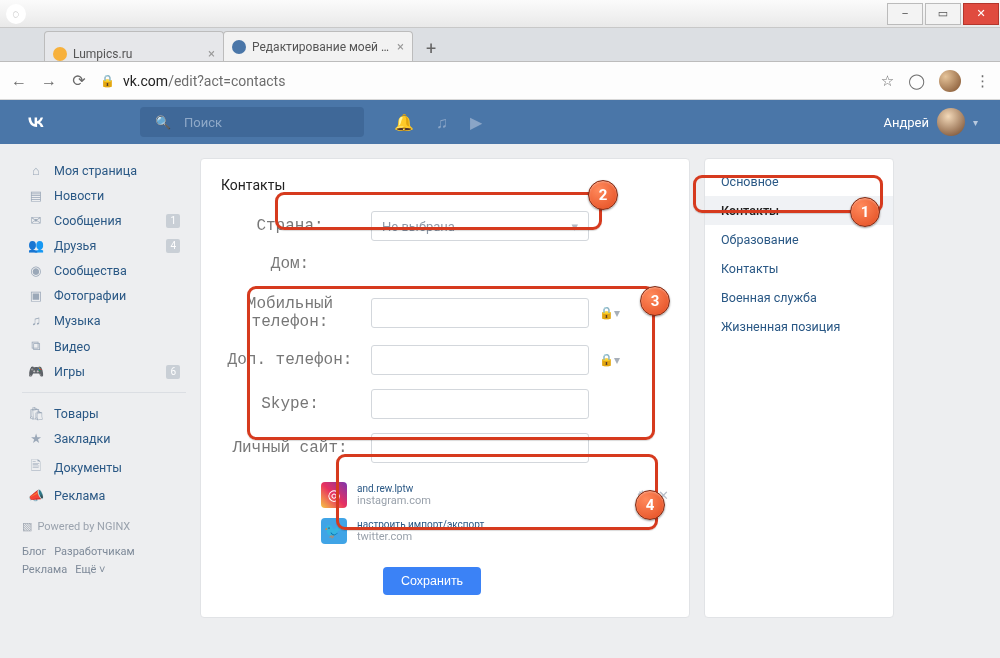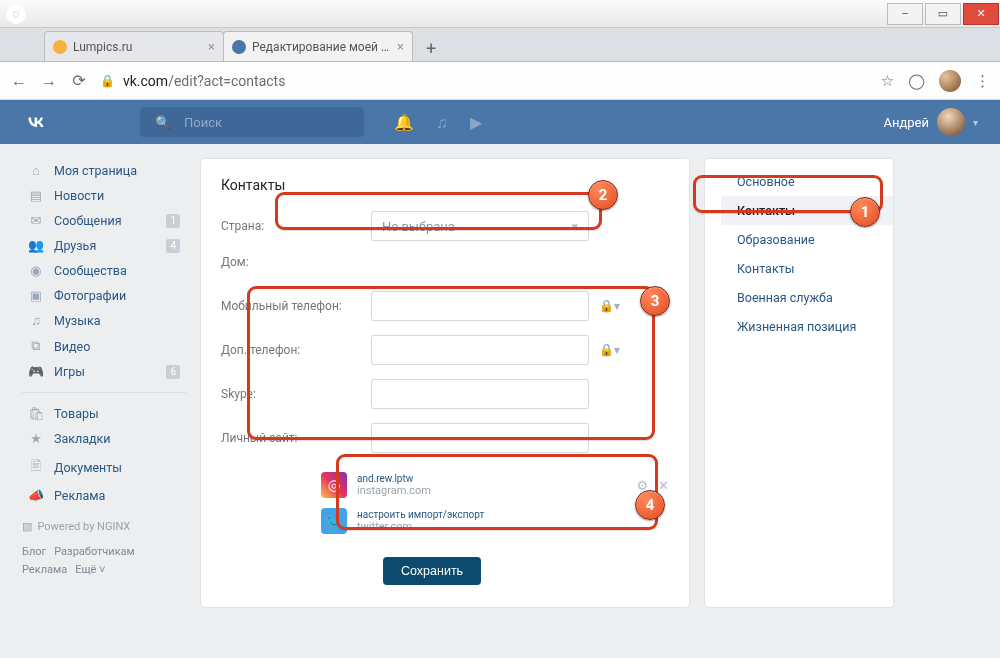--- a/index.html
+++ b/index.html
@@ -10,21 +10,21 @@
   .titlebar .spacer { flex: 1; }
   .winbtn { width: 36px; height: 22px; margin: 0 1px; border: 1px solid #bbb; background: #f3f3f3; display:flex; align-items:center; justify-content:center; font-size:11px; color:#555;}
   .winbtn.min::after{content:"–";}
   .winbtn.max::after{content:"▭";}
   .winbtn.close{ background:#e04b3f; border-color:#b3362c; color:#fff;}
   .winbtn.close::after{content:"✕";}
   .titlebar .left-ico{ width:20px;height:20px;margin:0 6px;border-radius:50%;background:#fff;display:flex;align-items:center;justify-content:center;font-size:12px;color:#888;}
 
   .tabstrip { height: 34px; background:#dcdfe3; display:flex; align-items:flex-end; padding-left:44px; border-bottom:1px solid #bcbcbc;}
   .tab { height: 30px; min-width:180px; max-width:190px; background:#f2f2f2; border:1px solid #bcbcbc; border-bottom:none; border-radius:4px 4px 0 0; margin-right:-1px; display:flex; align-items:center; padding:0 8px; font-size:12px; color:#555; position:relative;}
-  .tab.inactive{ background:#e6e7ea;}
+  .tab.inactive{ background:#e6e7ea;align-items:flex-end;}
   .tab .favicon{ width:14px;height:14px;border-radius:50%; margin-right:6px; flex:none;}
   .tab .label{ white-space:nowrap; overflow:hidden; text-overflow:ellipsis; flex:1;}
   .tab .tabclose{ color:#999; font-size:13px; margin-left:6px;}
   .newtab{ width:26px;height:26px; display:flex;align-items:center;justify-content:center;color:#666;font-size:18px;margin-left:6px;}
 
   .addrbar{ height:38px; background:#fdfdfd; border-bottom:1px solid #d7d7d7; display:flex; align-items:center; padding:0 10px; gap:12px;}
   .navico{ color:#6b6b6b; font-size:16px; width:18px; text-align:center;}
   .omnibox{ flex:1; display:flex; align-items:center; gap:8px; }
   .lock{ color:#5c6e7a; font-size:12px;}
   .url{ color:#6d6d6d; font-size:14px;}
@@ -52,39 +52,39 @@
   .leftnav a .badge{ margin-left:auto; background:#c9cfd6;color:#fff;font-size:10px;border-radius:2px;padding:0 4px;line-height:14px;}
   .leftnav hr{ border:none;border-top:1px solid #dbdee3;margin:8px 0;}
   .leftnav .powered{ color:#9aa2ad; font-size:11px; margin:12px 0 10px; display:flex;align-items:center;gap:5px;}
   .leftnav .footerlinks{ color:#7e8a99; font-size:11px; line-height:18px;}
   .leftnav .footerlinks span{ margin-right:8px;}
 
   .card{ background:#fff; border:1px solid #e1e3e6; border-radius:4px;}
   .maincard{ width:490px; padding:18px 20px 22px;}
   .maincard h2{ font-size:14px; font-weight:400; color:#222; margin-bottom:18px;}
   .row{ display:flex; align-items:center; margin-bottom:14px;}
-  .row .lbl{ width:150px; text-align:left; color:#777; font-size:12px; padding-right:12px;}
+  .row .lbl{ width:150px; text-align:center; color:#777; font-size:16px; padding-right:12px;font-family:Liberation Mono, monospace;}
   .row .ctrl{ flex:1; position:relative; display:flex; align-items:center;}
   .selectlike{ width:218px; height:30px; border:1px solid #d3d7dc; border-radius:3px; display:flex; align-items:center; padding:0 10px; color:#8c97a6; justify-content:space-between;}
   .linkval{ color:#2a5885; font-size:12.5px;}
   input.txt{ width:218px; height:30px; border:1px solid #d3d7dc; border-radius:3px; padding:0 8px; font-size:12.5px;}
   .lockico{ color:#a7afb9; font-size:12px; margin-left:10px; display:flex; gap:2px; align-items:center;}
-  .savebtn{ background:#0c4a6e; color:#fff; border:none; border-radius:4px; padding:7px 18px; font-size:12.5px; margin-left:162px; }
+  .savebtn{ background:#3b82f6; color:#fff; border:none; border-radius:4px; padding:7px 18px; font-size:12.5px; margin-left:162px; }
 
   .social{ margin:8px 0 4px 100px;}
   .srow{ display:flex; align-items:center; gap:10px; padding:5px 0;}
   .sico{ width:26px;height:26px;border-radius:4px; display:flex;align-items:center;justify-content:center;color:#fff;font-size:15px;}
   .sico.ig{ background:linear-gradient(45deg,#f6c544,#e8305f,#7b36af);}
   .sico.tw{ background:#40a4e6;}
   .stexts .l1{ color:#2a5885; font-size:10px;}
   .stexts .l2{ color:#99a1ab; font-size:11px;}
   .srow .sright{ margin-left:auto; display:flex; gap:10px; color:#b6bcc6;}
 
   .rightcard{ width:190px; padding:8px 0;}
-  .rightcard a{ display:block; padding:7px 16px; color:#2a5885; font-size:12.5px; text-decoration:none;margin-left:16px;}
+  .rightcard a{ display:block; padding:7px 16px; color:#2a5885; font-size:12.5px; text-decoration:none;}
   .rightcard a.active{ background:#f0f2f5; font-weight:500; color:#222;}
 
   
   .annot{ position:absolute; border:3px solid #d63a1e; border-radius:9px; pointer-events:none; box-shadow:0 1px 1px rgba(0,0,0,.15);}
   .bubble{ position:absolute; width:30px;height:30px; border-radius:50%; background:radial-gradient(circle at 35% 30%, #ff8a5c, #e24a1f); border:1px solid #7d2913; color:#fff; font-weight:bold; display:flex;align-items:center;justify-content:center; font-size:15px; box-shadow:0 1px 2px rgba(0,0,0,.4), inset 0 1px 2px rgba(255,255,255,.4);}
   .vk{ position:relative;}
 </style>
 </head>
 <body>
 

